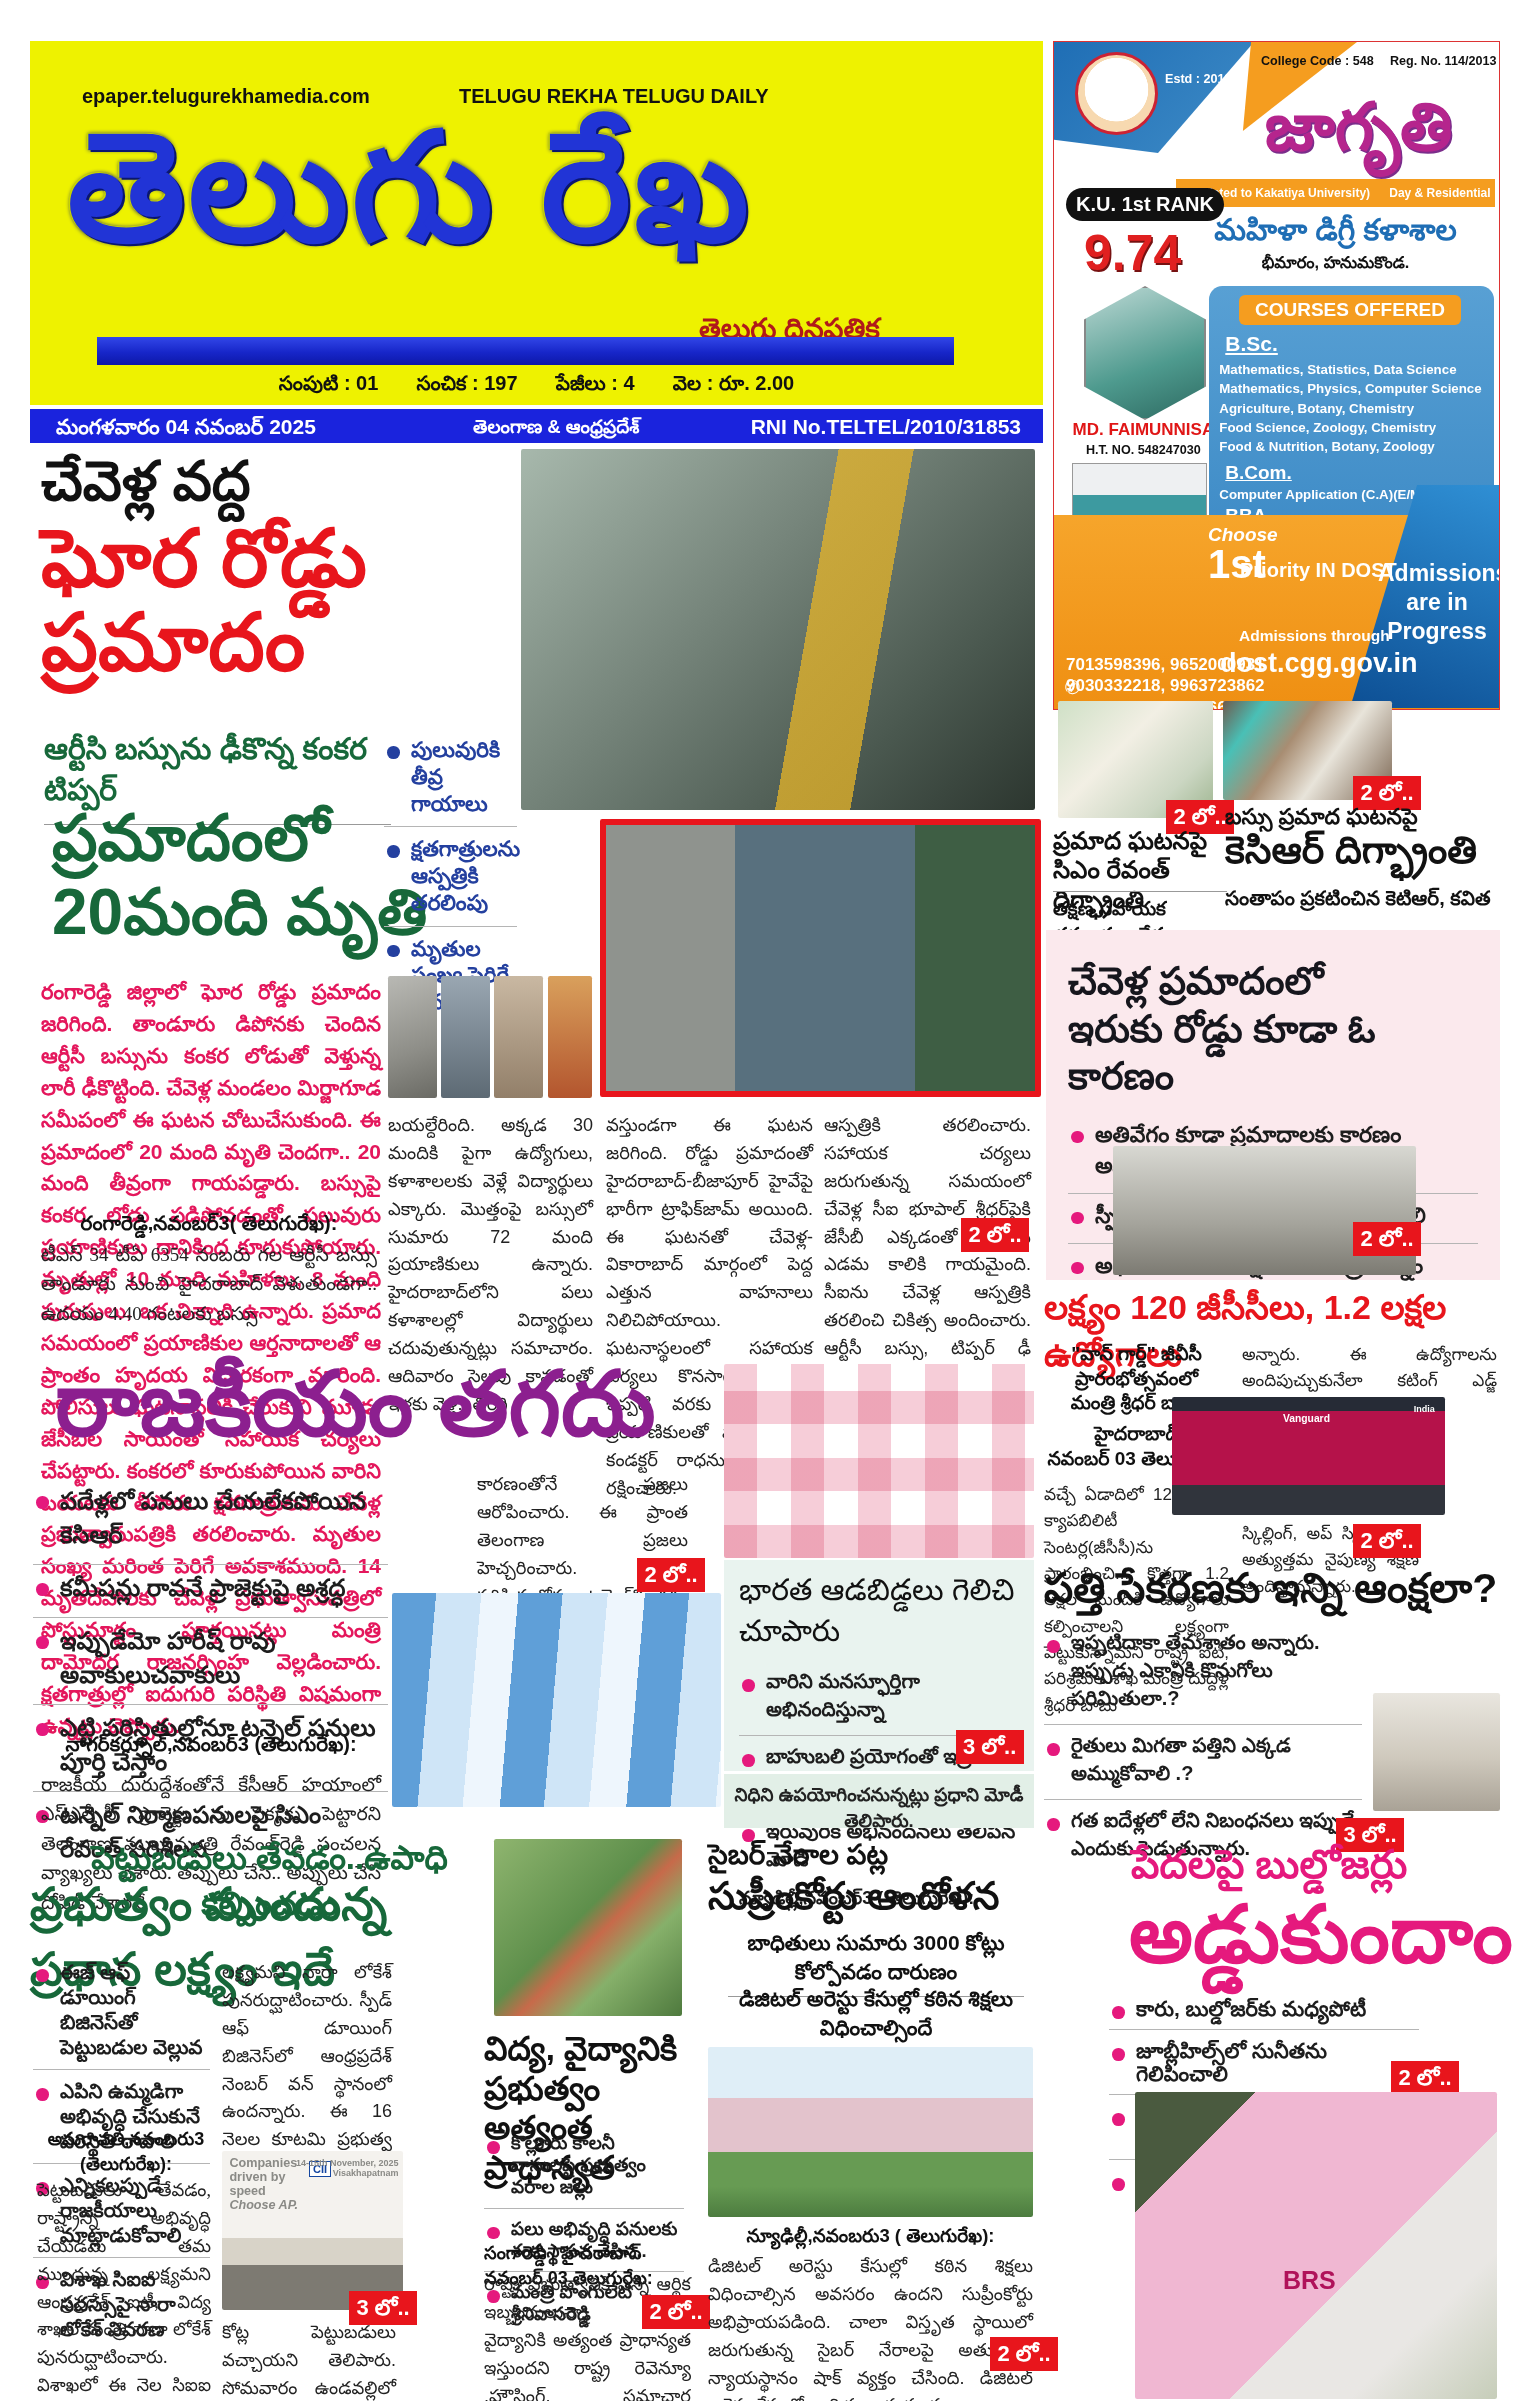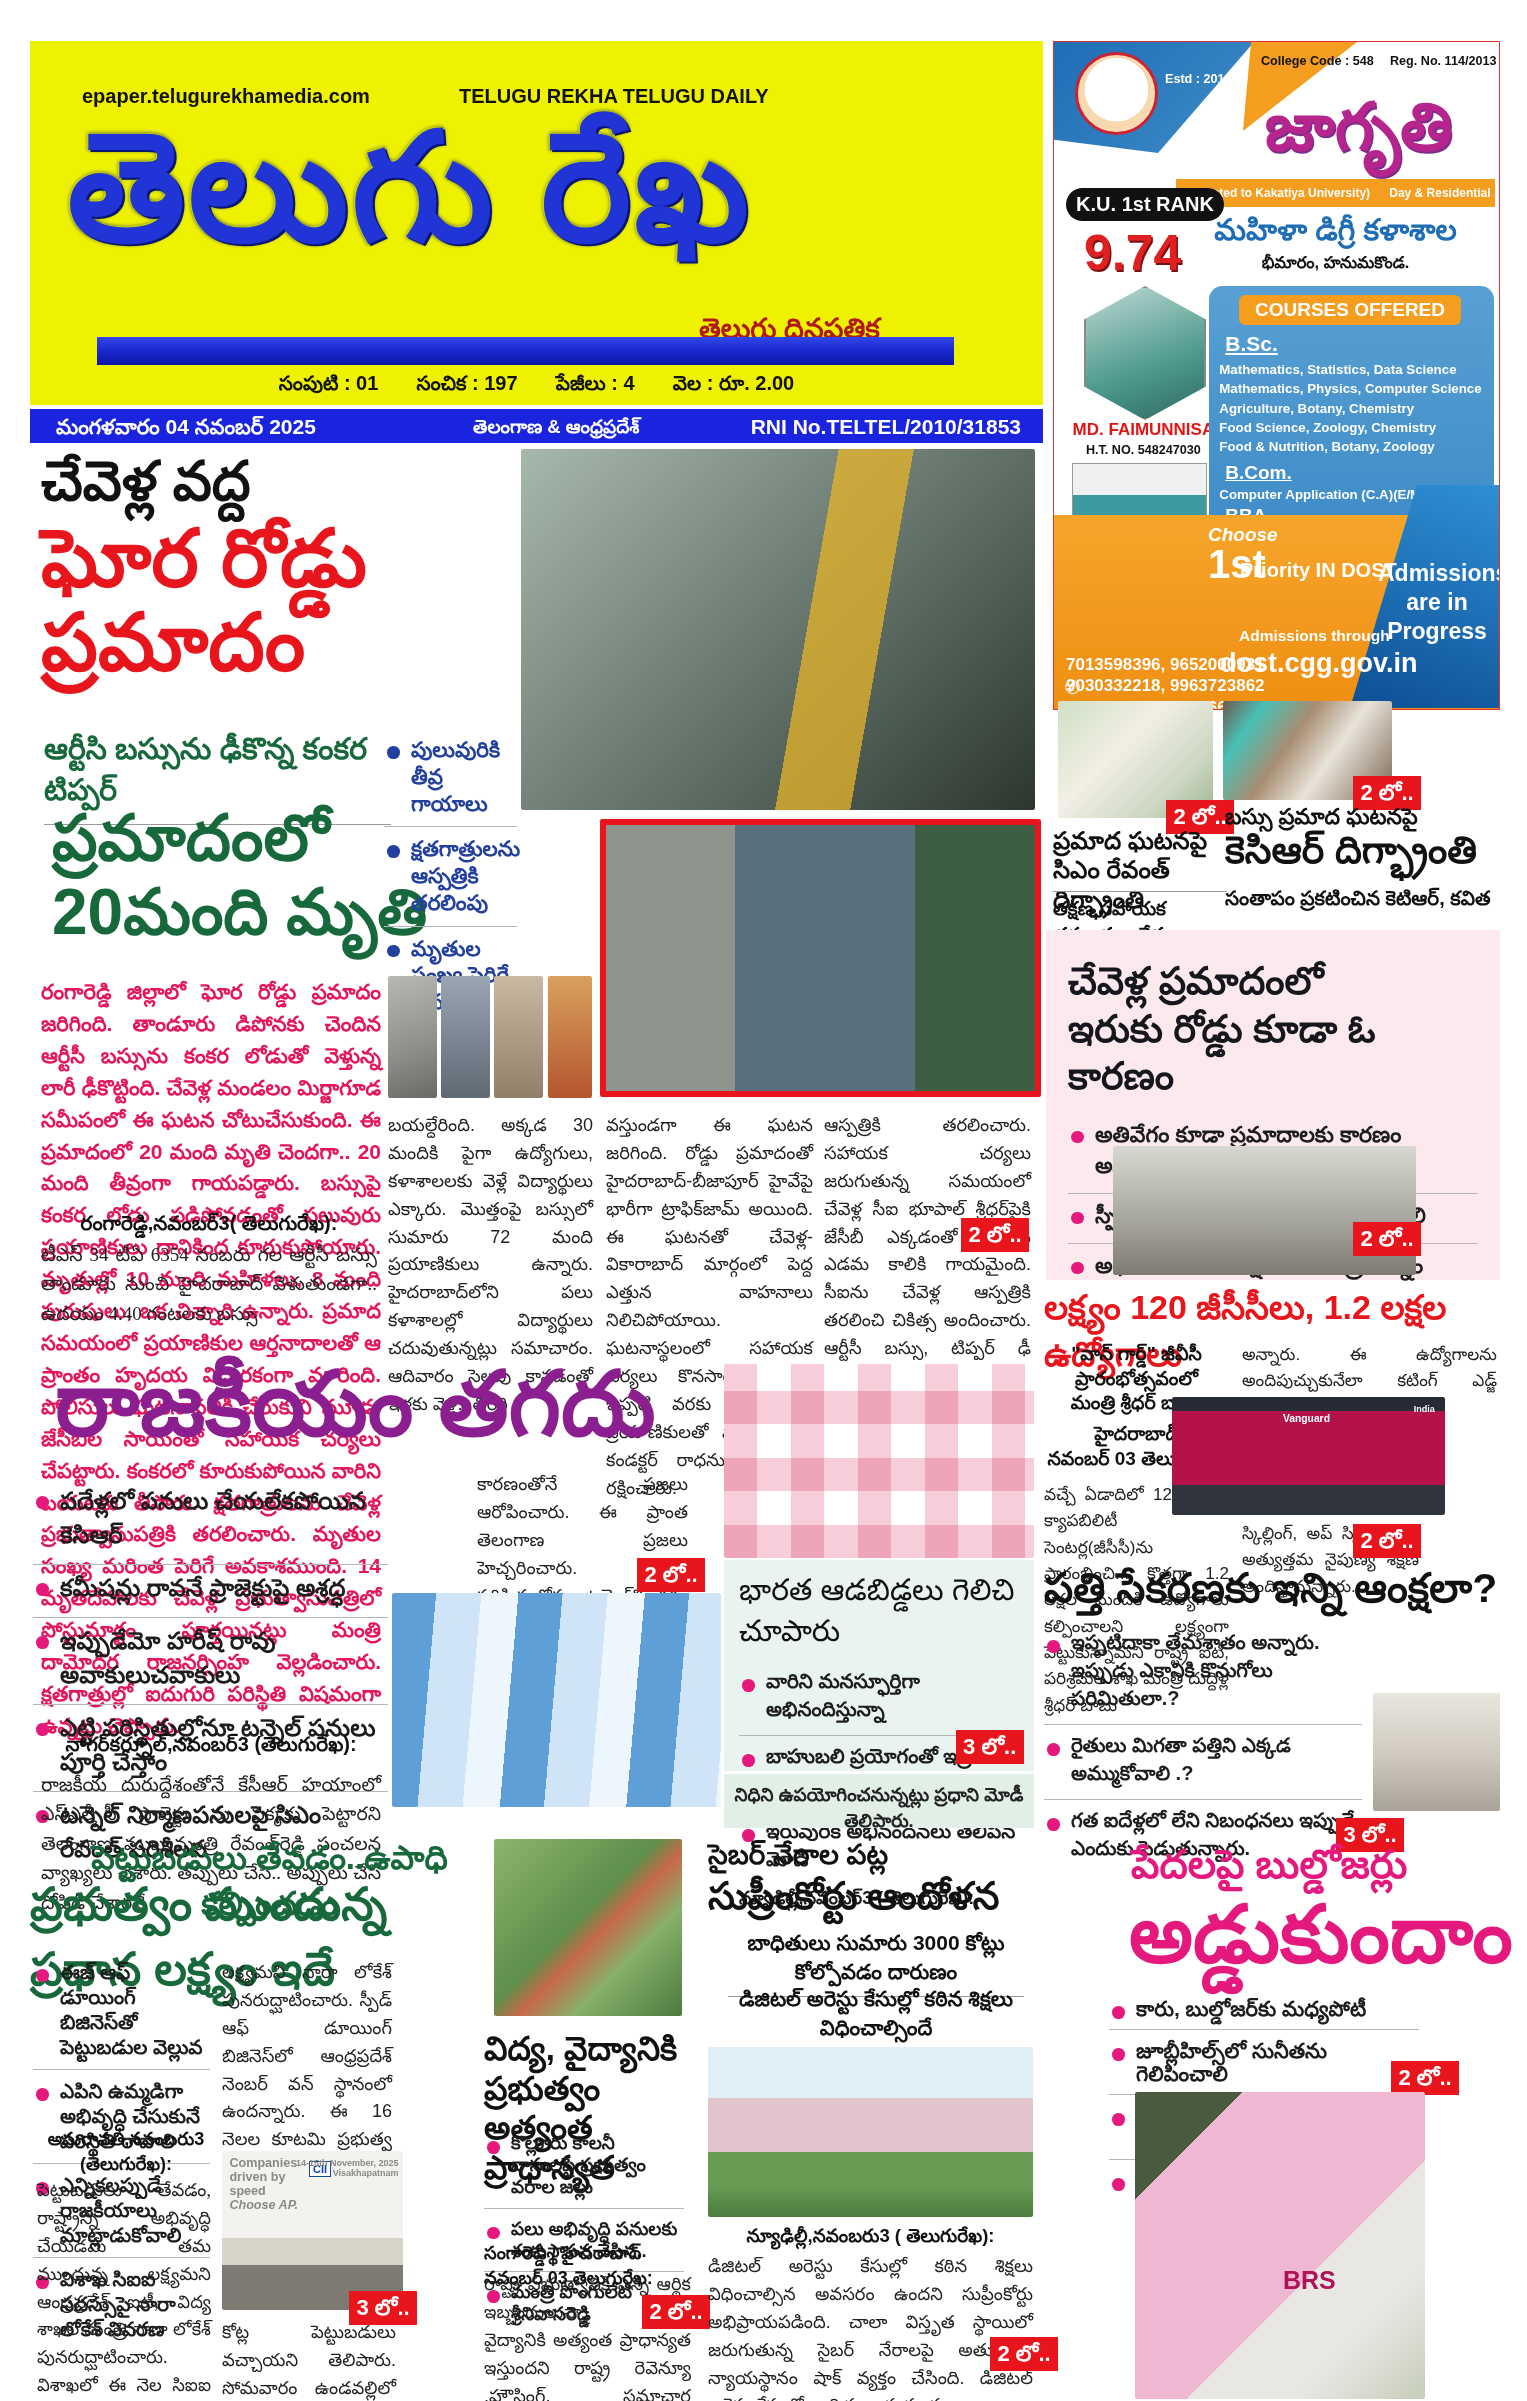--- a/index.html
+++ b/index.html
@@ -327,21 +327,21 @@
   <div class="abs dotlist" style="left:1109px;top:1988px;width:310px;font-size:21px;line-height:1.1">
 
   <div class="item">కారు, బుల్డోజర్‌కు మధ్యపోటీ</div>
       <div class="item">జూబ్లీహిల్స్‌లో సునీతను గెలిపించాలి</div>
       <div class="item">రేవంత్ హయాంలో అన్నీ లూటిఫికేషన్లే</div>
       <div class="item">బోరబండ రోడ్‌షోలో కెటిఆర్ విమర్శలు</div>
     </div>
   <div class="abs" style="left:1391px;top:2061px">
     <span class="badge">2 లో..</span>
   </div>
-  <div class="ph ph-brs" style="left:1135px;top:2092px;width:290px;height:307px">
+  <div class="ph ph-brs" style="left:1135px;top:2092px;width:362px;height:307px">
     <span class="phlabel" style="left:148px;top:174px;font-size:25px;color:#b0125a">BRS</span>
   </div>
 
   <div class="abs ctr" style="left:55px;top:1839px;width:429px;font-size:33px;font-weight:bold;color:#17683a">పెట్టుబడులు తేవడం..ఉపాధి కల్పించడం</div>
   <div class="abs" style="left:30px;top:1877px;width:458px;font-size:46px;font-weight:bold;color:#17683a">ప్రభుత్వం ముందున్న ప్రధాన లక్ష్యం ఇదే</div>
   <div class="abs dotlist" style="left:33px;top:1951px;width:177px;font-size:20px;line-height:1.25">
 
   <div class="item">ఈజ్ ఆఫ్ డూయింగ్ బిజినెస్‌తో పెట్టుబడుల వెల్లువ</div>
       <div class="item">ఎపిని ఉమ్మడిగా అభివృద్ధి చేసుకునే పరిస్థితి రావాలి</div>
       <div class="item">ఎన్నికలప్పుడే రాజకీయాలు మాట్లాడుకోవాలి</div>

